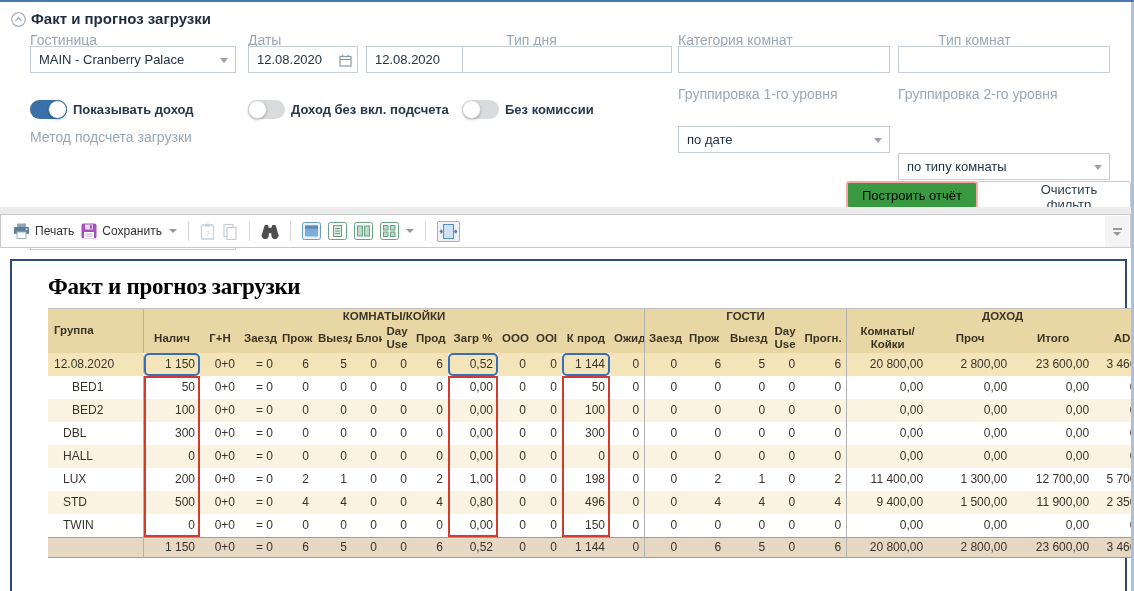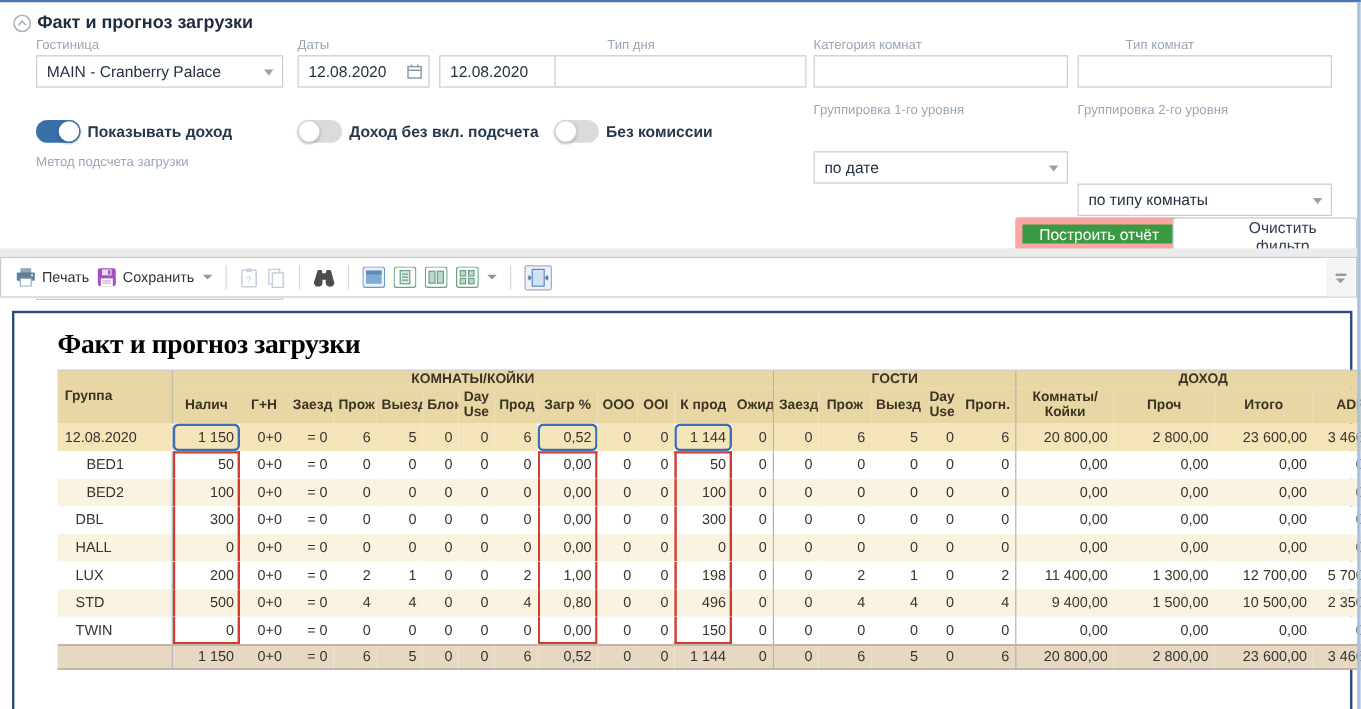--- a/index.html
+++ b/index.html
@@ -8,38 +8,38 @@
     font-family:"Liberation Sans", sans-serif;
     background:#fff; position:relative; overflow:hidden;
     border-top:2px solid #4a78ae;
   }
   .right-strip { position:absolute; top:0; right:0; width:3px; height:591px; background:#a9c2dd; z-index:50; }
 
   
   .abs { position:absolute; }
   .page-title { font-size:15px; font-weight:bold; color:#1d2d3e; }
   .collapse-btn { width:15px; height:15px; cursor:pointer; }
-  .flabel { font-size:11px; color:#9aa7b5; }
+  .flabel { font-size:14px; color:#9aa7b5; }
   .finput, .fselect {
     height:27px; border:1px solid #c6cdd4; background:#fff; font-size:13px; color:#223345;
     line-height:25px; padding:0 8px; width:100%; font-family:"Liberation Sans",sans-serif;
   }
   .fselect { padding-right:20px; position:relative; white-space:nowrap; overflow:hidden; }
   .caret { position:absolute; right:7px; top:11px; width:0; height:0;
     border-left:4px solid transparent; border-right:4px solid transparent; border-top:5px solid #9aa3ad; }
   .cal-icon { position:absolute; right:6px; top:7px; }
   .toggle { width:37px; height:19px; border-radius:10px; background:#d9dbdd; position:relative; display:inline-block; vertical-align:middle; cursor:pointer; flex:0 0 auto; }
   .toggle .knob { position:absolute; top:0px; left:0px; width:19px; height:19px; border-radius:50%;
     background:#fff; border:1px solid #cfd3d6; box-shadow:0 1px 2px rgba(0,0,0,.25); }
   .toggle.on { background:#3a70aa; }
   .toggle.on .knob { left:18px; border-color:#3a70aa; }
   .toggle-row { display:flex; align-items:center; gap:6px; }
   .toggle-label { font-size:13px; color:#26384b; font-weight:bold; }
   .btn { height:28px; border-radius:3px; font-size:13px; font-family:"Liberation Sans",sans-serif; cursor:pointer; }
-  .btn-primary { background:#3a9a42; border:6px solid #fca5a5; color:#ffffff; padding:0 14px; }
+  .btn-primary { background:#3a9a42; border:2px solid #fca5a5; color:#000000; padding:0 14px; }
   .btn-secondary { background:#fff; border:1px solid #c3cad2; color:#2b3c4e; padding:0 14px; }
 
   
   .divider-band { position:absolute; left:0; top:205px; width:1131px; height:7px; background:#ececec; }
   .toolbar { position:absolute; left:0; top:212px; width:1131px; height:34px; background:#fff;
     border:1px solid #c9c9c9; display:flex; align-items:center; padding:0 26px 0 12px; gap:7px; }
   .tb-label { font-size:12px; color:#333; }
   .tb-sep { width:1px; height:20px; background:#d7d7d7; margin:0 4px; }
   .tb-btn { display:flex; align-items:center; gap:5px; cursor:pointer; }
   .tb-caret { width:0; height:0; border-left:4px solid transparent; border-right:4px solid transparent; border-top:4px solid #8d979f; margin-left:2px; }
@@ -476,21 +476,21 @@
           <td>0</td>
           <td class="red-v">496</td>
           <td>0</td>
           <td class="sec-start">0</td>
           <td>4</td>
           <td>4</td>
           <td>0</td>
           <td>4</td>
           <td class="sec-start">9 400,00</td>
           <td>1 500,00</td>
-          <td>10 500,00</td>
+          <td>11 900,00</td>
           <td>2 350,00</td>
         </tr>
         <tr class="detail">
           <td class="group-cell" style="padding-left: 15px;">TWIN</td>
           <td class="sec-start red-v red-bot">0</td>
           <td>0+0</td>
           <td>= 0</td>
           <td>0</td>
           <td>0</td>
           <td>0</td>

